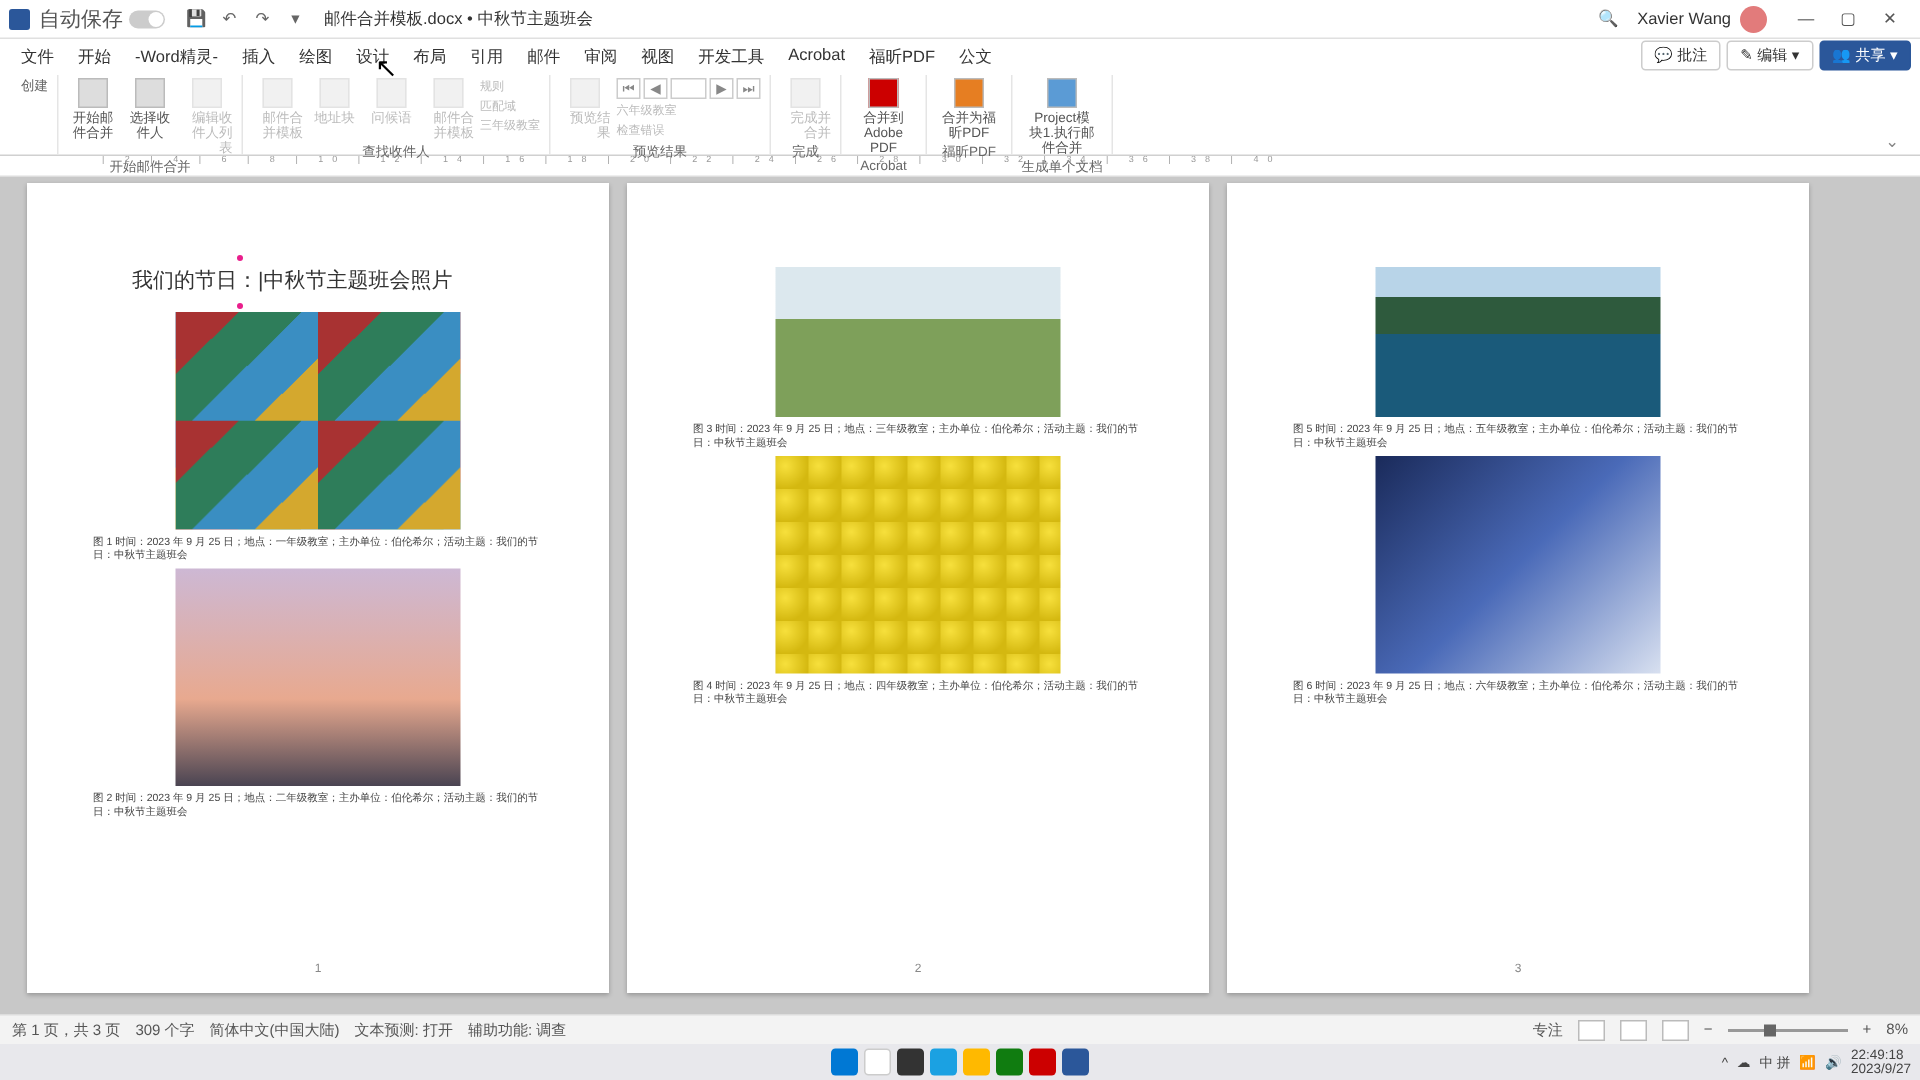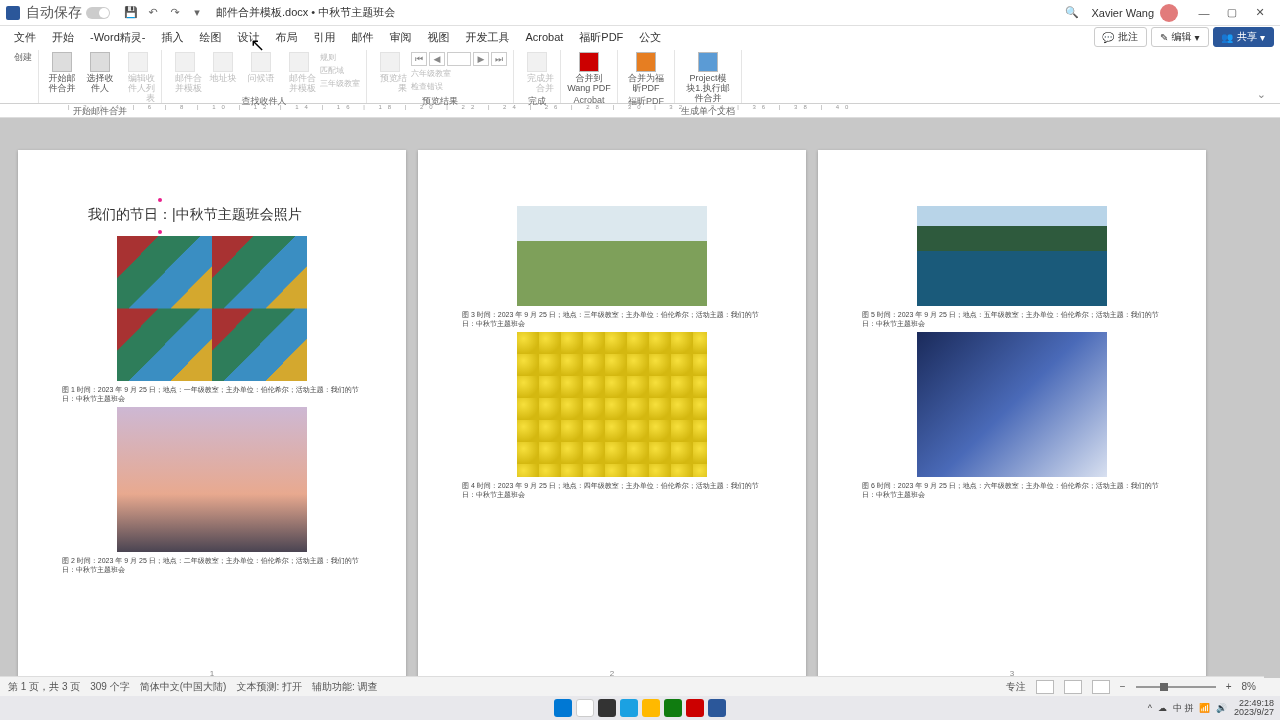--- a/index.html
+++ b/index.html
@@ -39,51 +39,51 @@
 .navbtns .nb { width: 16px; height: 14px; border: 1px solid #ccc; font-size: 9px; display: flex; align-items: center; justify-content: center; color: #888; }
 .ribbon-collapse { margin-left: auto; align-self: flex-end; padding: 2px 6px; color: #888; font-size: 11px; }
 
 
 .cursor { position: absolute; left: 250px; top: 34px; font-size: 18px; color: #000; z-index: 100; pointer-events: none; }
 
 
 .ruler { height: 14px; background: #fff; border-bottom: 1px solid #ddd; font-size: 6px; color: #999; padding-left: 68px; letter-spacing: 6px; overflow: hidden; white-space: nowrap; }
 
 
-.docarea { height: 560px; background: #c8c8c8; display: flex; gap: 12px; padding: 32px 18px; overflow: hidden; }
+.docarea { height: 560px; background: #c8c8c8; display: flex; gap: 12px; padding: 4px 18px; overflow: hidden; }
 .page { width: 388px; height: 540px; background: #fff; box-shadow: 0 1px 3px rgba(0,0,0,0.25); padding: 56px 40px 20px; position: relative; font-size: 8px; color: #333; }
 .page .title { font-size: 14px; font-weight: normal; text-align: left; margin-bottom: 12px; position: relative; padding-left: 30px; }
 .page .title .mark1 { position: absolute; left: 100px; top: -8px; width: 4px; height: 4px; background: #e91e8c; border-radius: 50%; }
 .page .title .mark2 { position: absolute; left: 100px; bottom: -10px; width: 4px; height: 4px; background: #e91e8c; border-radius: 50%; }
 .fig { text-align: center; margin-bottom: 4px; }
 .fig .img { width: 190px; height: 145px; margin: 0 auto 4px; }
 .fig .img.wide { height: 100px; }
 .fig .cap { font-size: 7px; text-align: left; line-height: 1.3; color: #444; padding: 0 4px; }
 .pgnum { position: absolute; bottom: 12px; left: 50%; transform: translateX(-50%); font-size: 8px; color: #888; }
 
 
 .ph-stained { background: linear-gradient(135deg, #a83232 0 25%, #2e7d5a 25% 50%, #3a8ec2 50% 75%, #d4a82e 75%); background-size: 50% 50%; }
 .ph-sunset { background: linear-gradient(#cdb8d4, #e8a98f 60%, #4a4452); }
 .ph-hills { background: linear-gradient(#dce8ee 0 35%, #7ea05a 35% 100%); }
 .ph-yellow { background: radial-gradient(circle at 30% 30%, #f7e03c, #d4b810 70%); background-size: 22px 22px; }
 .ph-lake { background: linear-gradient(#b8d4e8 0 20%, #2e5a3d 20% 45%, #1a5a7a 45% 100%); }
 .ph-blue { background: linear-gradient(135deg, #1a2a5a, #4a6ab8, #d8e0f0); }
 
 
-.statusbar { position: absolute; bottom: 24px; left: 0; right: 16px; height: 20px; background: #f3f3f3; border-top: 1px solid #ddd; display: flex; align-items: center; padding: 0 8px; font-size: 10px; color: #555; gap: 10px; }
+.statusbar { position: absolute; bottom: 24px; left: 0; right: 0; height: 20px; background: #f3f3f3; border-top: 1px solid #ddd; display: flex; align-items: center; padding: 0 8px; font-size: 10px; color: #555; gap: 10px; }
 .statusbar .spacer { flex: 1; }
 .statusbar .vbtn { width: 18px; height: 14px; border: 1px solid #bbb; background: #fff; }
 .statusbar .zoom-slider { width: 80px; height: 2px; background: #999; position: relative; }
 .statusbar .zoom-slider::after { content:""; position:absolute; left: 30%; top: -3px; width: 8px; height: 8px; background: #666; }
 
 
 .taskbar { position: absolute; bottom: 0; left: 0; right: 0; height: 24px; background: #e8e8ec; display: flex; align-items: center; justify-content: center; gap: 4px; }
 .taskbar .ticon { width: 18px; height: 18px; border-radius: 3px; }
 .taskbar .tray { position: absolute; right: 6px; display: flex; align-items: center; gap: 6px; font-size: 9px; color: #444; }
-.taskbar .tray .clock { text-align: right; line-height: 1; }
+.taskbar .tray .clock { line-height: 1; }
 </style>
 </head>
 <body>
 
 <div class="titlebar">
   <div class="doc-icon"></div>
   <span class="autosave">自动保存</span>
   <div class="toggle"></div>
   <div class="qa-btn">💾</div>
   <div class="qa-btn">↶</div>
@@ -197,21 +197,21 @@
           <div class="ico"></div>
           <span>完成并合并</span>
         </div>
       </div>
     <div class="glabel">完成</div>
   </div>
   <div class="rgroup">
     <div class="btns">
         <div class="rbtn big">
           <div class="ico" style="background:#c00"></div>
-          <span>合并到 Wang PDF</span>
+          <span>合并到 Adobe PDF</span>
         </div>
       </div>
     <div class="glabel">Acrobat</div>
   </div>
   <div class="rgroup">
     <div class="btns">
         <div class="rbtn big">
           <div class="ico" style="background:#e67e22"></div>
           <span>合并为福昕PDF</span>
         </div>

